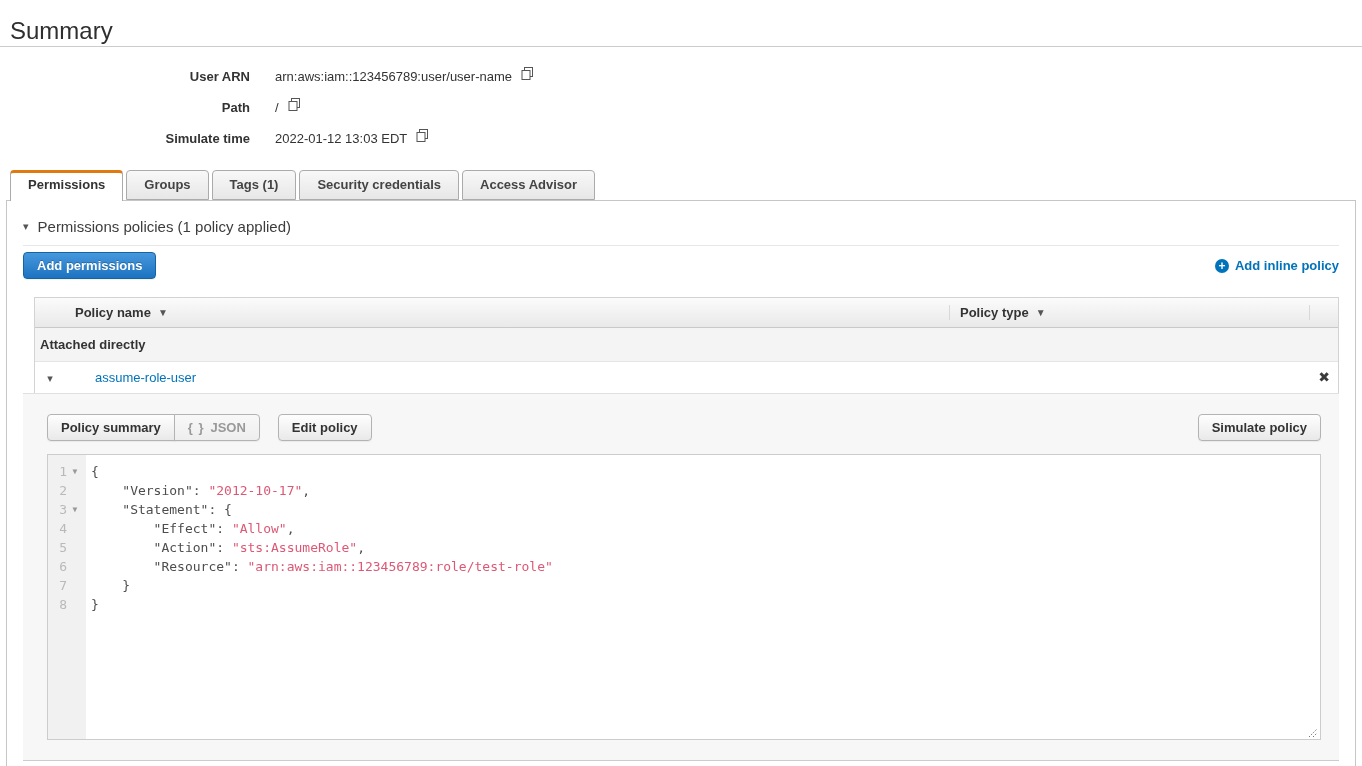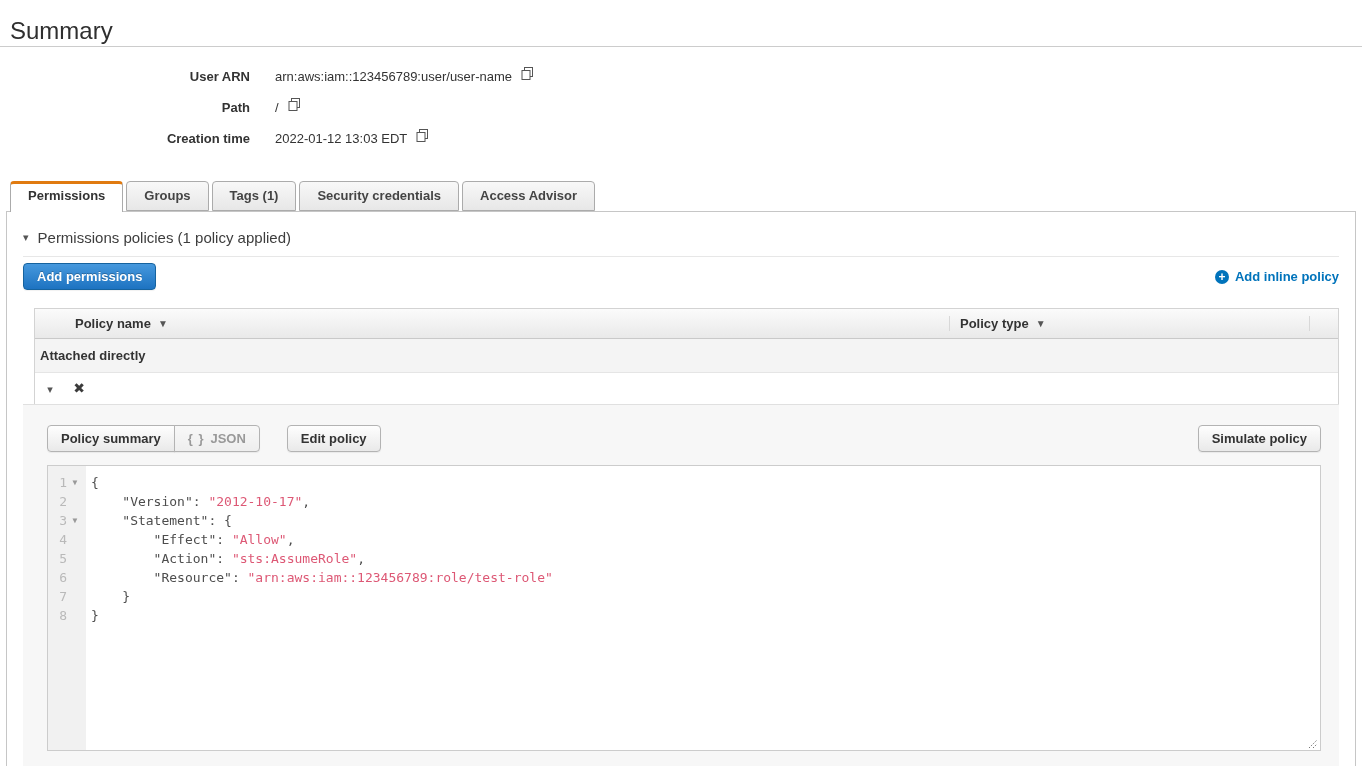--- a/index.html
+++ b/index.html
@@ -38,21 +38,21 @@
   }
 
   
   .details { margin-top:21px; }
   .detail-row { display:flex; margin-bottom:15px; align-items:center; }
   .detail-label { width:250px; text-align:right; font-weight:bold; color:#333; }
   .detail-value { margin-left:25px; display:flex; align-items:center; gap:8px; color:#333; }
   .copy-icon { display:inline-block; cursor:pointer; margin-top:-2px; }
 
   
-  .tab-strip { display:flex; gap:3px; margin:35px 0 0 10px; position:relative; z-index:2; }
+  .tab-strip { display:flex; gap:3px; margin:24px 0 0 10px; position:relative; z-index:2; }
   .tab {
     font-size:13px; font-weight:bold; color:#444;
     padding:6px 17px 7px; cursor:pointer;
     background:linear-gradient(#f8f8f8,#e7e7e7);
     border:1px solid #ababab; border-radius:4px 4px 0 0;
     margin-bottom:0;
   }
   .tab.active {
     background:#fff; border-top:3px solid #e07a10; border-bottom:none;
     padding-top:4px; padding-bottom:8px; margin-bottom:-1px; color:#333;
@@ -105,21 +105,21 @@
     background:#f7f7f7; border-top:1px solid #e0e0e0; border-bottom:1px solid #ccc;
     padding:20px 18px 20px 24px;
   }
   .policy-toolbar { display:flex; justify-content:space-between; align-items:center; }
   .toolbar-left { display:flex; }
   .btn-group { display:flex; }
   .btn-group .btn:first-child { border-radius:4px 0 0 4px; }
   .btn-group .btn:last-child { border-radius:0 4px 4px 0; margin-left:-1px; }
   .btn-json { color:#999; background:linear-gradient(#f8f8f8,#eeeeee); }
   .json-glyph { font-size:13px; font-weight:bold; letter-spacing:1px; }
-  .btn-edit { margin-left:27px; }
+  .btn-edit { margin-left:18px; }
 
   
   .code-editor {
     margin-top:13px; height:286px; background:#fff; border:1px solid #ccc;
     position:relative; display:flex; overflow:hidden;
     font-family:"DejaVu Sans Mono", monospace; font-size:13px; line-height:19px;
   }
   .gutter { width:38px; background:#f1f1f1; padding-top:7px; flex:none; }
   .gutter-line { display:flex; height:19px; color:#b9b9b9; }
   .gutter-num { width:19px; text-align:right; flex:none; }
@@ -157,21 +157,21 @@
       <span class="copy-icon" hidden="">
         <svg width="15" height="15" viewBox="0 0 15 15">
           <rect x="4.5" y="1.5" width="8" height="9" fill="#fff" stroke="#555"></rect>
           <rect x="2" y="4.5" width="8" height="9" fill="#fff" stroke="#555"></rect>
         </svg>
       </span>
     </div>
   </div>
 
   <div class="detail-row">
-    <div class="detail-label">Creation time</div>
+    <div class="detail-label">Simulate time</div>
     <div class="detail-value">
       <span>2022-01-12 13:03 EDT</span>
       <span class="copy-icon" hidden="">
         <svg width="15" height="15" viewBox="0 0 15 15">
           <rect x="4.5" y="1.5" width="8" height="9" fill="#fff" stroke="#555"></rect>
           <rect x="2" y="4.5" width="8" height="9" fill="#fff" stroke="#555"></rect>
         </svg>
       </span>
     </div>
   </div>
@@ -217,20 +217,21 @@
         <span class="sort-caret">▼</span>
       </div>
       <div class="th col-action"></div>
     </div>
 
     <div class="group-row">Attached directly</div>
 
     <div id="policy-rows">
     <div class="policy-row">
       <div class="row-expander"><span class="caret">▾</span></div>
+      <div class="row-name"><a>assume-role-user</a></div>
       <div class="row-action"><span class="remove-x">✖</span></div>
     </div>
   </div>
   </div>
 
   <div class="expanded-panel">
     <div class="policy-toolbar">
       <div class="toolbar-left">
         <div class="btn-group">
           <button class="btn">Policy summary</button>

